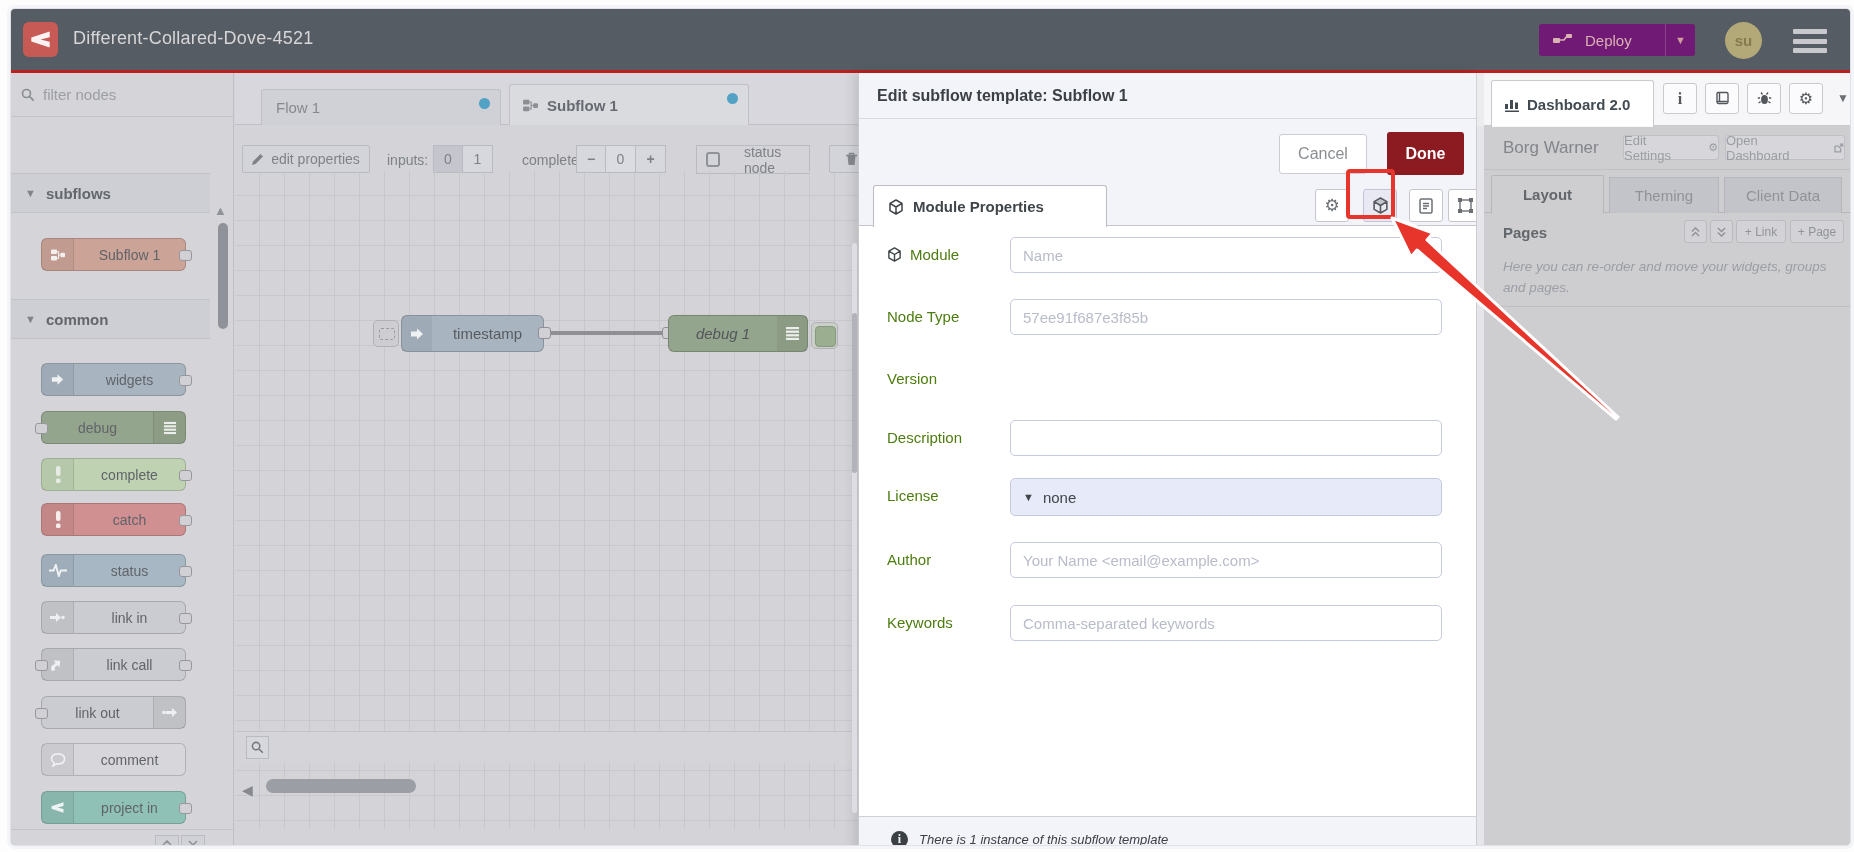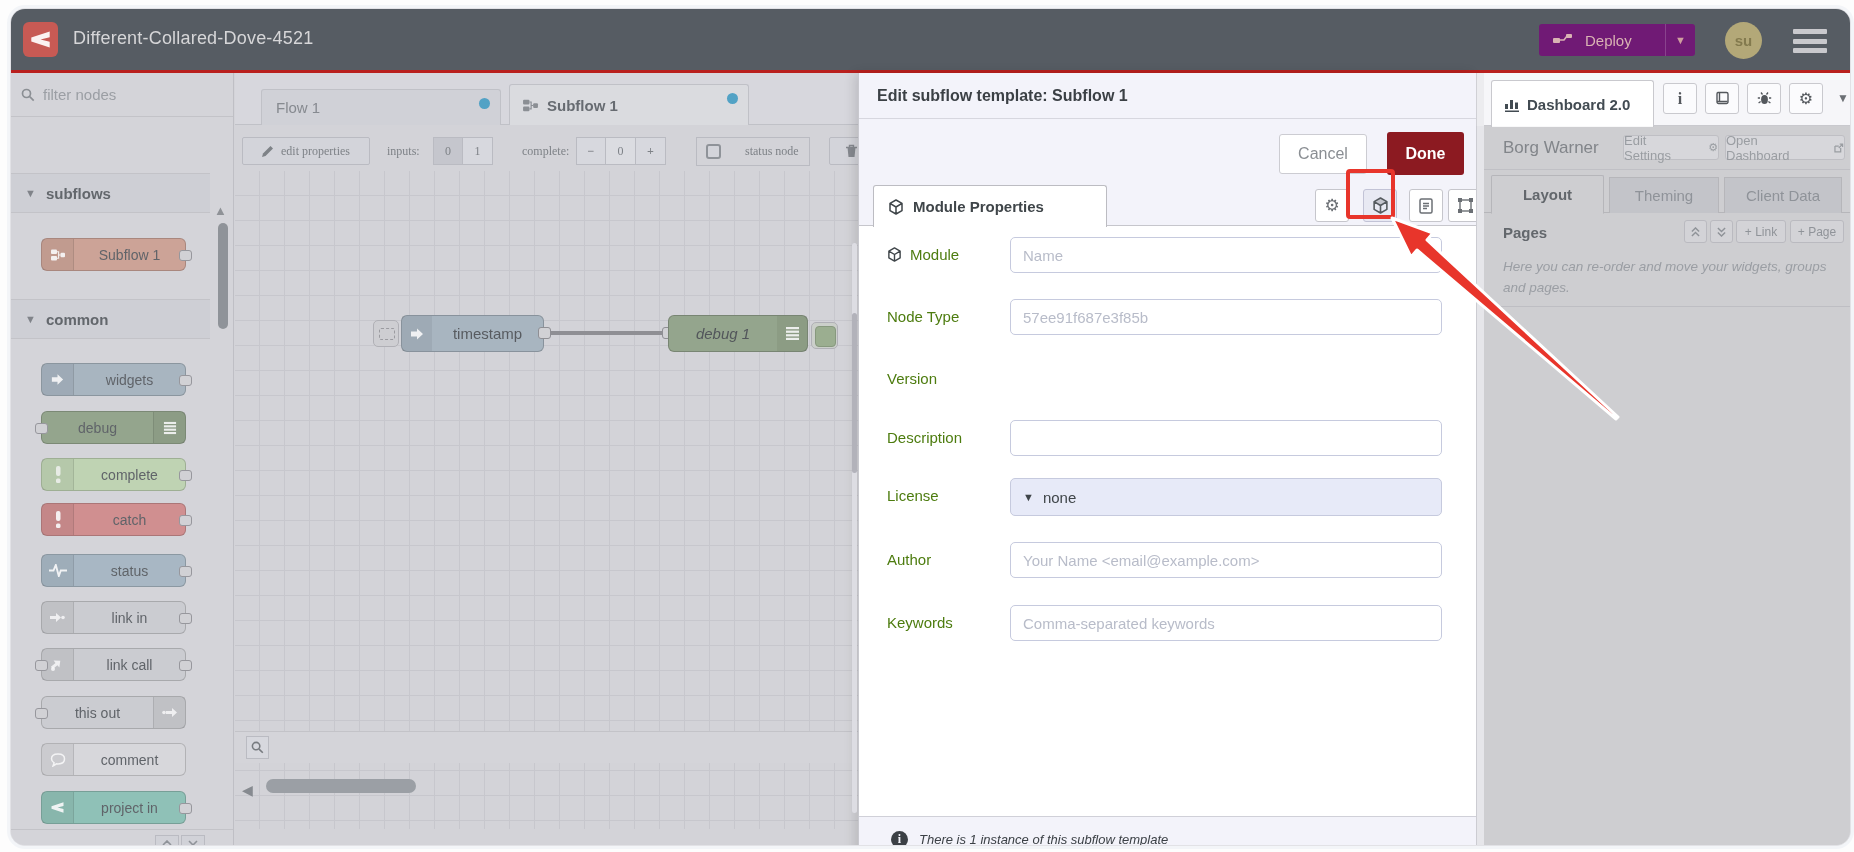--- a/index.html
+++ b/index.html
@@ -1,19 +1,19 @@
 <!DOCTYPE html>
 <html><head>
 <meta charset="utf-8">
 <style>
   * { margin:0; padding:0; box-sizing:border-box; }
   html,body { background:#fdfdfd; }
   body { font-family:"Liberation Sans", sans-serif; }
   #stage { position:relative; width:1854px; height:852px; overflow:hidden; background:#fdfdfd; }
-  #window { position:absolute; left:10px; top:8px; width:1841px; height:838px; border-radius:15px;
+  #window { position:absolute; left:10px; top:8px; width:1841px; height:838px; border-radius:5px;
             overflow:hidden; background:#d8d8dc; border:1px solid #e2e2e6; box-shadow:0 0 0 3px #f3f5f8; }
   .abs { position:absolute; }
 
   
   #header { position:absolute; left:0; top:0; width:100%; height:61px; background:#565c63; }
   #redline { position:absolute; left:0; top:61px; width:100%; height:3px; background:#b9201e; }
   #logo { position:absolute; left:12px; top:13px; width:35px; height:35px; border-radius:6px; background:#c75a54;
           display:flex; align-items:center; justify-content:center; }
   #app-title { position:absolute; left:62px; top:19px; font-size:18px; color:#d6d6d8; letter-spacing:.2px; }
   #deploy-btn { position:absolute; left:1528px; top:15px; width:156px; height:32px; background:#701a75; border-radius:3px;
@@ -49,21 +49,21 @@
 
   
   #workspace { position:absolute; left:224px; top:64px; width:624px; height:788px; background:#d8d8dc; overflow:hidden; }
   #tabbar { position:absolute; left:0; top:0; width:100%; height:52px; border-bottom:1px solid #c3c4ca; background:#dcdce1; }
   .wtab { position:absolute; border:1px solid #c3c4ca; border-bottom:none; border-radius:3px 3px 0 0; font-size:15px; display:flex; align-items:center; }
   #tab-flow1 { left:26px; top:16px; width:240px; height:36px; background:#d4d5db; color:#85898e; }
   #tab-subflow1 { left:274px; top:11px; width:240px; height:41px; background:#dfe0e4; color:#63686d; font-weight:bold; }
   .wtab .tlabel { margin-left:14px; }
   .wtab .dot { position:absolute; right:10px; top:8px; width:11px; height:11px; border-radius:50%; background:#4da3c8; }
   #tab-subflow1 .sficon { margin-left:12px; margin-right:8px; display:flex; }
-  #wtoolbar { position:absolute; left:0; top:56px; width:100%; height:46px; font-size:12px; color:#7c8085;font-family:Liberation Serif, serif; }
+  #wtoolbar { position:absolute; left:0; top:64px; width:100%; height:46px; font-size:14px; color:#7c8085; }
   .tb-btn { position:absolute; top:8px; height:28px; border:1px solid #bdbec4; background:#d8d9de; border-radius:2px;
             display:flex; align-items:center; justify-content:center; color:#7c8085; }
   .tb-label { position:absolute; top:15px; }
   .spin { position:absolute; top:8px; height:28px; display:flex; }
   .spin .cell { width:30px; border:1px solid #bdbec4; border-left:none; background:#dcdde2; display:flex; align-items:center; justify-content:center; }
   .spin .cell:first-child { border-left:1px solid #bdbec4; }
   .spin .cell.sel { background:#c9cad0; }
   #chk-status { position:absolute; left:461px; top:8px; width:114px; height:29px; border:1px solid #bdbec4; display:flex; align-items:center;gap:16px; }
   #chk-status .box { width:15px; height:15px; border:2px solid #8f9398; border-radius:3px; margin:0 8px 0 9px; background:#d8d9de; }
   #canvas { position:absolute; left:0; top:98px; width:100%; height:658px;
@@ -283,21 +283,21 @@
                   <path d="M1 5h6V2l5 4.5L7 11V8H1z" fill="#fff" opacity=".85"></path>
                 </g>
                 <circle cx="3" cy="12" r="2" fill="#fff" opacity=".85"></circle>
               </svg>
             </span>
             <span class="plabel">link call</span>
             <span class="pport l"></span>
             <span class="pport r"></span>
           </div>
           <div class="pnode" style="top: 623px; background: rgb(207, 208, 212);">
-            <span class="plabel">this out</span>
+            <span class="plabel">link out</span>
             <span class="icsect right-b">
               <svg width="15" height="13" viewBox="0 0 15 13">
                 <circle cx="2" cy="6.5" r="1.8" fill="#fff" opacity=".85"></circle>
                 <path d="M4 5h6V2l5 4.5L10 11V8H4z" fill="#fff" opacity=".85"></path>
               </svg>
             </span>
             <span class="pport l"></span>
           </div>
           <div class="pnode" style="top: 670px; background: rgb(220, 220, 223);">
             <span class="icsect left-b">

